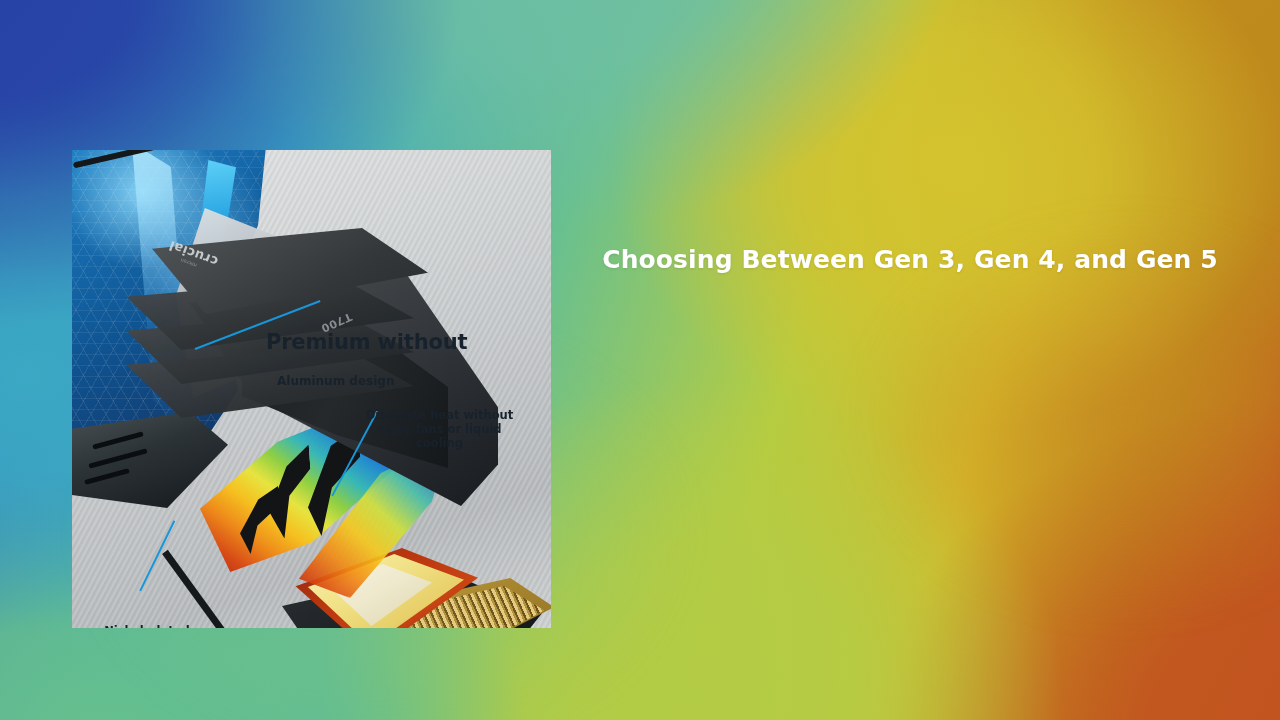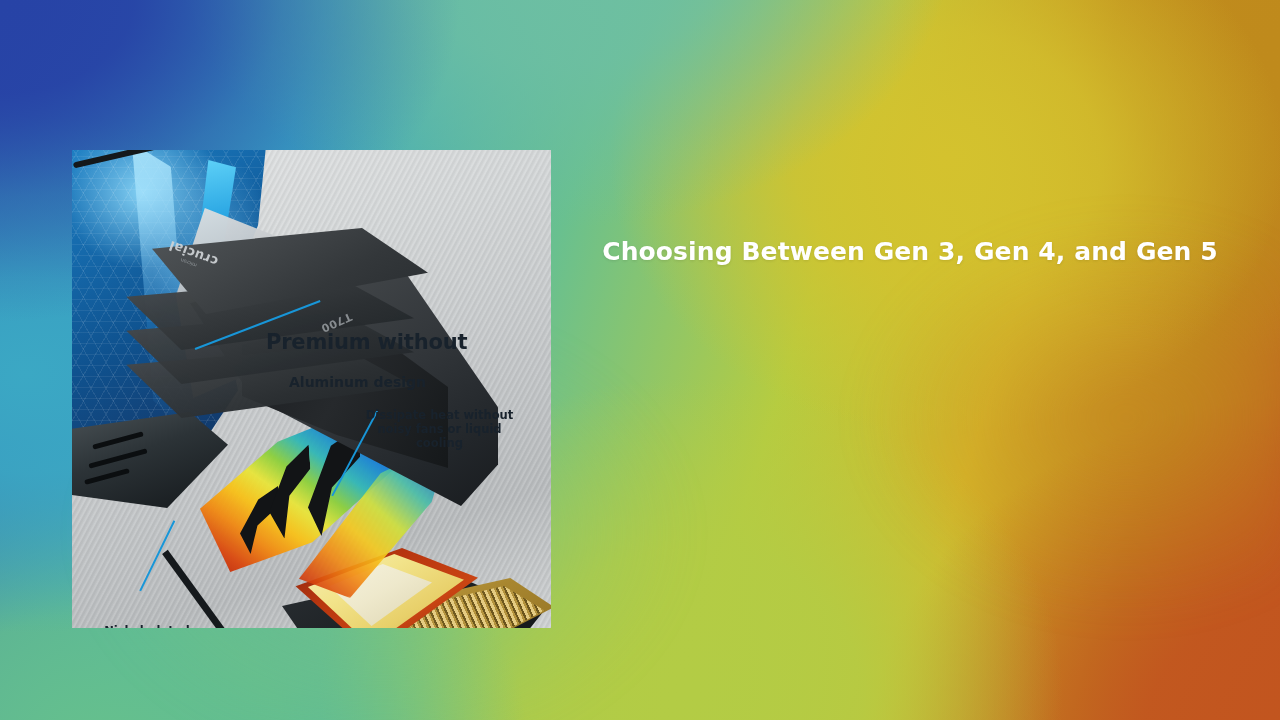--- a/index.html
+++ b/index.html
@@ -39,21 +39,21 @@
     z-index:5; text-align:center; color:#ffffff;
     text-shadow:0 1px 3px rgba(0,0,0,0.10);
   }
   #headline {
     font-family:"DejaVu Sans", sans-serif;
     font-weight:bold; font-size:60px; line-height:1.32;
     letter-spacing:-0.5px; color:#ffffff;
   }
   #headline .ln { display:block; }
   #subhead {
-    margin-top:21px;
+    margin-top:29px;
     font-family:"DejaVu Sans", sans-serif;
     font-weight:bold; font-size:25px; line-height:1.25;
     color:#ffffff; letter-spacing:0.1px;
   }
 
   
   #product-photo {
     position:absolute; left:72px; top:150px; width:479px; height:478px;
     z-index:4; overflow:hidden;
     background:#c9cbcc;
@@ -233,21 +233,21 @@
     letter-spacing:0.5px; white-space:nowrap; opacity:0.8;
   }
 
   
   .callout {
     position:absolute; color:#18222c; font-weight:bold;
     font-family:"DejaVu Sans", sans-serif;
     line-height:1.22; z-index:9;
   }
   #co-title    { left:194px; top:180px; font-size:21px; letter-spacing:-0.2px; }
-  #co-aluminum { left:217px; top:224px; font-size:14px; }
+  #co-aluminum { left:205px; top:224px; font-size:12px; }
   #co-dissipate{ left:285px; top:258px; font-size:11.5px; text-align:center; width:165px;}
   #co-nickel   { left:20px;  top:474px; font-size:11.5px; text-align:center; width:110px;}
 
   
   .leader { position:absolute; z-index:8; background:#1896d8; height:1.6px; transform-origin:left center; }
   #ld-aluminum { left:123px; top:198px; width:134px; transform:rotate(-21deg); }
   #ld-dissipate{ left:260px; top:345px; width:96px;  transform:rotate(-62deg); }
   #ld-nickel   { left:68px;  top:440px; width:78px;  transform:rotate(-64deg); }
   .leader-black { position:absolute; z-index:8; background:#15191c; }
   #ld-nonhs-d { left:120px; top:392px; width:7px; height:104px; transform:rotate(-36deg); }

